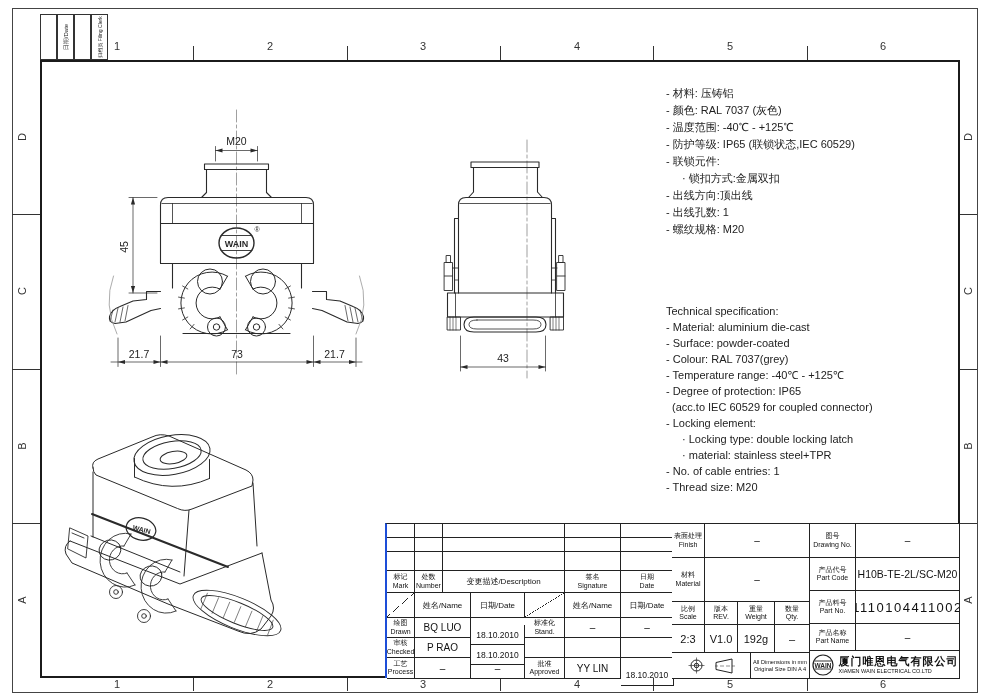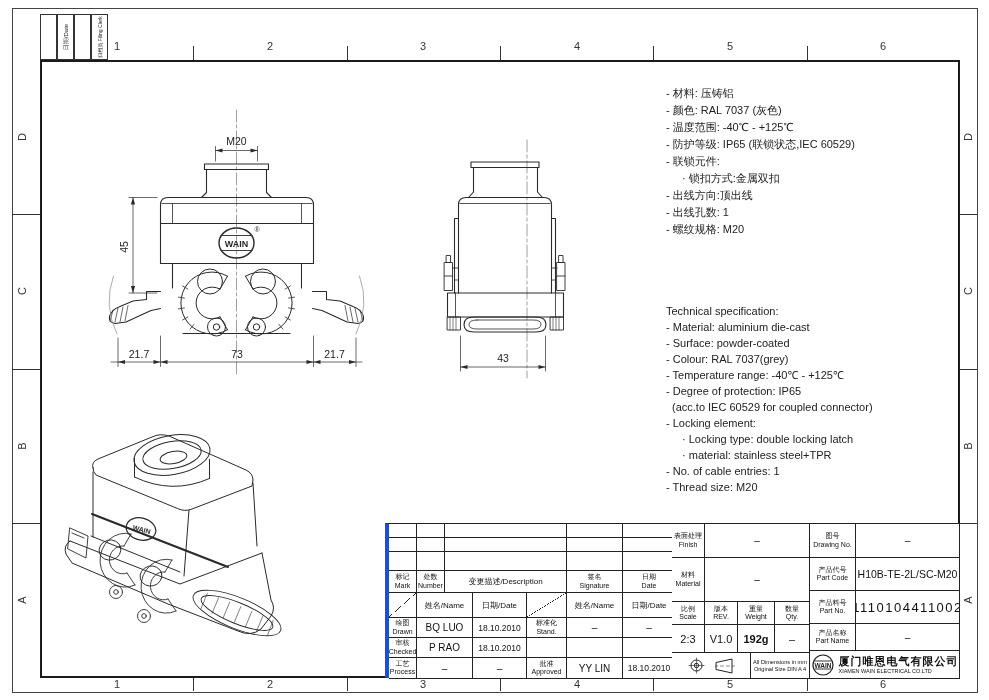--- a/index.html
+++ b/index.html
@@ -18,21 +18,21 @@
   .notes-en .line{font-size:11px;line-height:16px;}
   .ind1{padding-left:16px;}
   .ind0{padding-left:6px;}
   svg{position:absolute;left:0;top:0;}
   .tb{position:absolute;box-sizing:border-box;border-top:1px solid #222;background:#fff;}
   .cell{position:absolute;box-sizing:border-box;border-right:1px solid #222;border-bottom:1px solid #222;display:flex;flex-direction:column;align-items:center;justify-content:center;text-align:center;overflow:hidden;color:#111;}
   .cell .cn{font-size:7px;line-height:8.5px;}
   .cell .en{font-size:7px;line-height:8.5px;}
   .one{font-size:8px;}
   .val{font-size:10px;}
-  .val-sm{font-size:8.5px;}
+  .val-sm{font-size:8.5px;margin-top:7px;}
   .diag{background:linear-gradient(to bottom right,transparent 49.4%,#222 49.4%,#222 50.6%,transparent 50.6%);}
   .partno{font-size:13px;letter-spacing:1.5px;}
   .partcode{font-size:10.5px;align-items:center;}
   .dimnote{font-size:5.6px;line-height:7px;}
   .company{flex-direction:row;gap:4px;}
   .cname{display:flex;flex-direction:column;align-items:flex-start;}
   .cname .cn-big{font-size:11px;font-weight:bold;letter-spacing:1px;line-height:13px;}
   .cname .en-sm{font-size:5.5px;line-height:7px;}
 </style>
 </head>
@@ -283,21 +283,21 @@
     <div class="line">- Temperature range: -40℃ - +125℃</div>
     <div class="line">- Degree of protection: IP65</div>
     <div class="line ind0">(acc.to IEC 60529 for coupled connector)</div>
     <div class="line">- Locking element:</div>
     <div class="line ind1">· Locking type: double locking latch</div>
     <div class="line ind1">· material: stainless steel+TPR</div>
     <div class="line">- No. of cable entries: 1</div>
     <div class="line">- Thread size: M20</div>
   </div>
 
-  <div class="tb" style="left:385px;top:523px;width:287px;height:155px;border-left:4px solid #1d4ed8;">
+  <div class="tb" style="left:385px;top:523px;width:287px;height:155px;border-left:2px solid #1d4ed8;">
 
     <div class="cell" style="left:0;top:0;width:28px;height:14px;"></div>
     <div class="cell" style="left:28px;top:0;width:28px;height:14px;"></div>
     <div class="cell" style="left:56px;top:0;width:122px;height:14px;"></div>
     <div class="cell" style="left:178px;top:0;width:56px;height:14px;"></div>
     <div class="cell" style="left:234px;top:0;width:53px;height:14px;"></div>
     <div class="cell" style="left:0;top:14px;width:28px;height:14px;"></div>
     <div class="cell" style="left:28px;top:14px;width:28px;height:14px;"></div>
     <div class="cell" style="left:56px;top:14px;width:122px;height:14px;"></div>
     <div class="cell" style="left:178px;top:14px;width:56px;height:14px;"></div>
@@ -430,21 +430,21 @@
     <div class="cell" style="left:103px;top:78px;width:35px;height:23px;">
       <span class="cn">数量</span>
       <span class="en">Qty.</span>
     </div>
     <div class="cell" style="left:0;top:101px;width:33px;height:28px;font-size:11px;">
         <span>2:3</span>
       </div>
     <div class="cell" style="left:33px;top:101px;width:33px;height:28px;font-size:11px;">
         <span>V1.0</span>
       </div>
-    <div class="cell" style="left:66px;top:101px;width:37px;height:28px;font-size:11px;font-weight:bold;">
+    <div class="cell" style="left:66px;top:101px;width:37px;height:28px;font-size:11px;">
         <span>192g</span>
       </div>
     <div class="cell" style="left:103px;top:101px;width:35px;height:28px;font-size:11px;">
         <span>–</span>
       </div>
     <div class="cell" style="left:0;top:129px;width:79px;height:26px;flex-direction:row;gap:10px;">
       <svg width="17" height="17" viewBox="0 0 17 17" style="position:static;">
         <g fill="none" stroke="#222" stroke-width="1">
           <circle cx="8.5" cy="8.5" r="5.5"></circle>
             <circle cx="8.5" cy="8.5" r="2.2"></circle>

